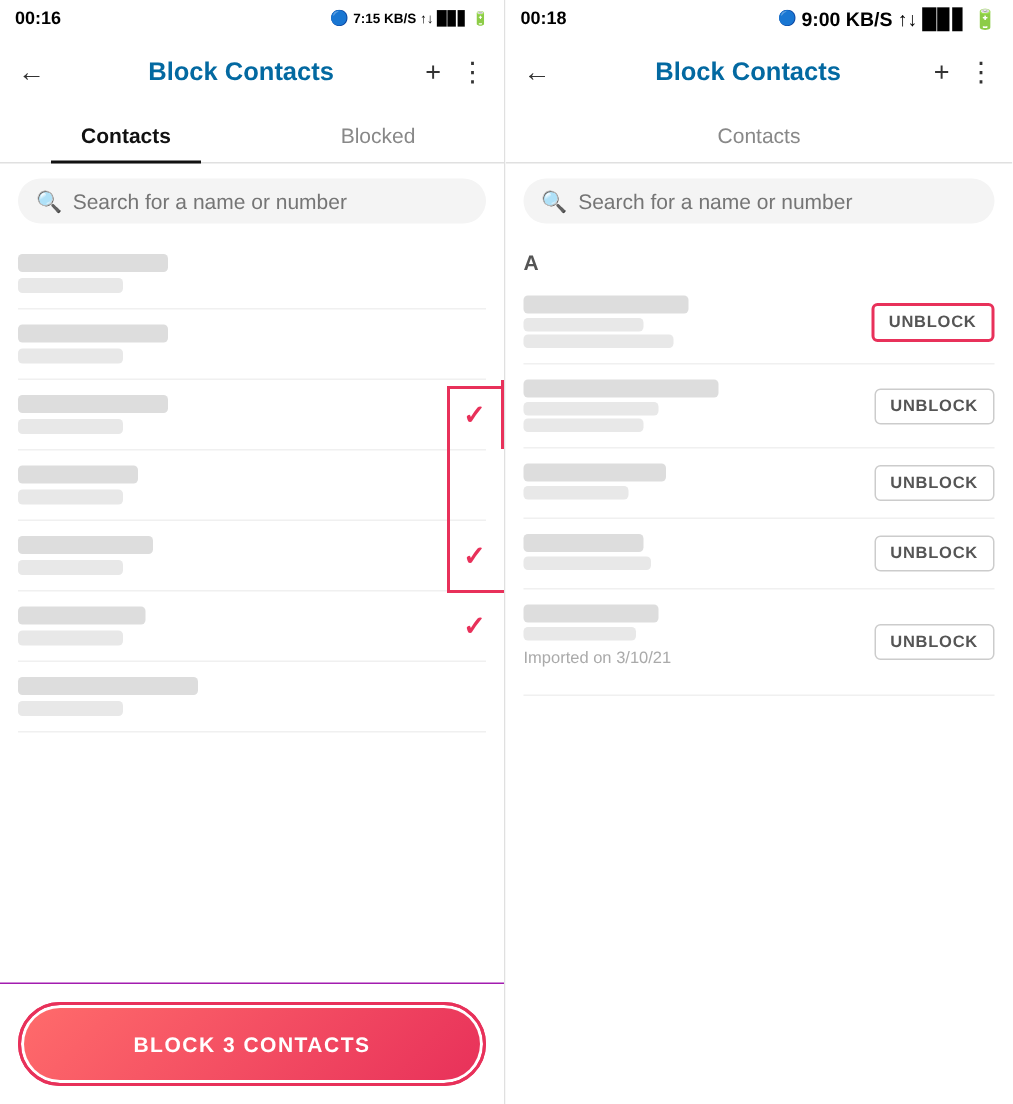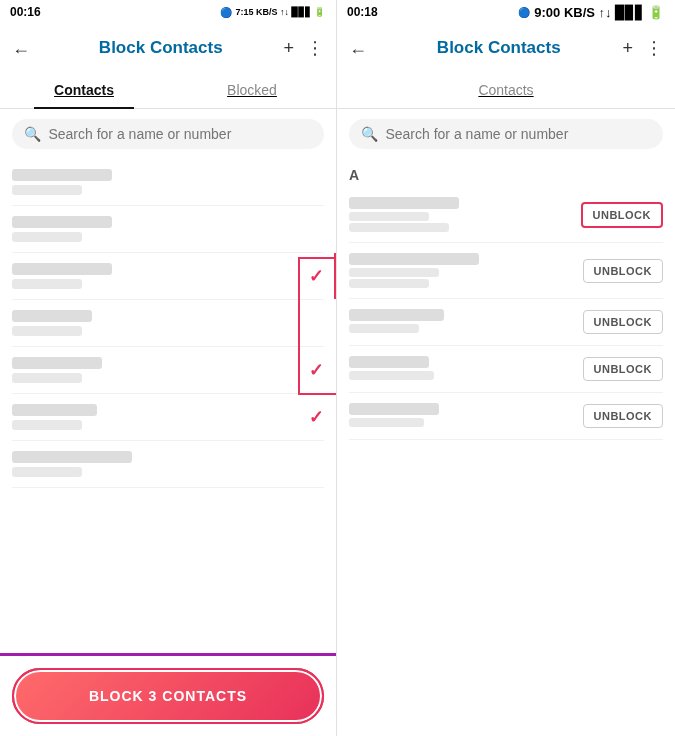--- a/index.html
+++ b/index.html
@@ -68,21 +68,20 @@
       font-size: 18px;
       color: #333;
       cursor: pointer;
     }
 
     
     .tabs {
       display: flex;
       border-bottom: 1px solid #e0e0e0;
       background: #fff;
-      text-decoration: underline;
     }
     .tab {
       flex: 1;
       text-align: center;
       padding: 10px 0;
       font-size: 14px;
       font-weight: 500;
       color: #888;
       cursor: pointer;
       position: relative;
@@ -158,21 +157,21 @@
     .checkmark {
       color: #e8315a;
       font-size: 18px;
       font-weight: bold;
     }
 
     
     .block-button-container {
       padding: 12px;
       background: #fff;
-      border-top: 3px solid #a21caf;
+      border-top: 1px solid #a21caf;
     }
     .block-button {
       width: 100%;
       padding: 16px;
       border-radius: 30px;
       border: none;
       background: linear-gradient(135deg, #ff6b6b, #e8315a);
       color: #fff;
       font-size: 14px;
       font-weight: 800;
@@ -425,18 +424,19 @@
         <span class="blocked-num1" style="width:85px;"></span>
 
       </div>
       <button class="unblock-btn">UNBLOCK</button>
     </div>
 
     <div class="blocked-item">
       <div class="blocked-info">
         <span class="blocked-name" style="width:90px;"></span>
         <span class="blocked-num1" style="width:75px;"></span>
+        <div class="import-note">Imported on 3/10/21</div>
       </div>
       <button class="unblock-btn">UNBLOCK</button>
     </div>
 
   </div>
 </div>
 
 </body></html>

